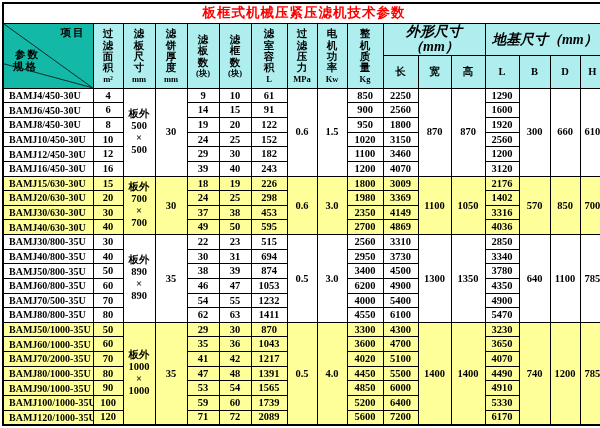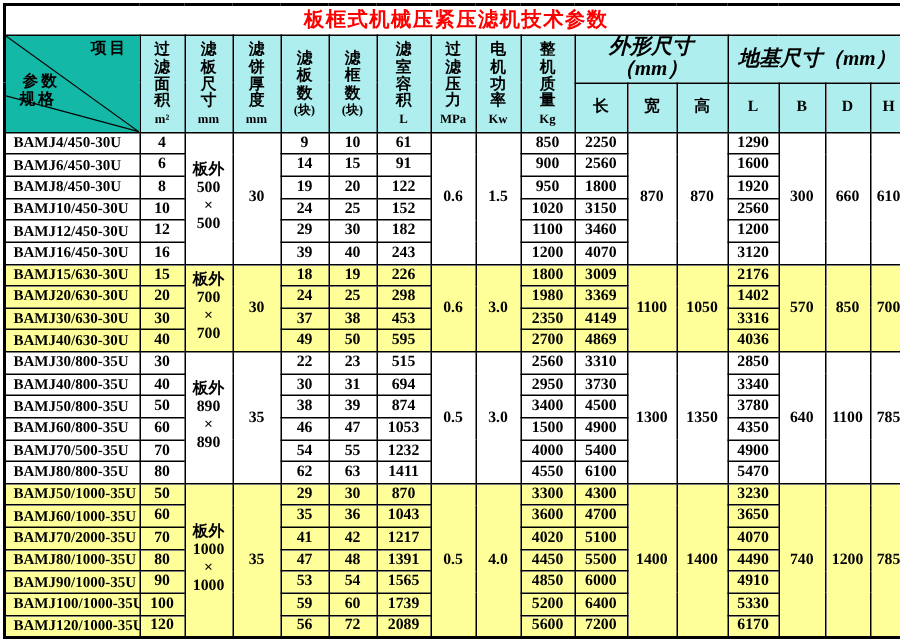--- a/index.html
+++ b/index.html
@@ -326,21 +326,21 @@
           <td>3400</td>
           <td>4500</td>
           <td>3780</td>
         </tr>
         <tr class="row-white">
           <td class="model">BAMJ60/800-35U</td>
           <td>60</td>
           <td>46</td>
           <td>47</td>
           <td>1053</td>
-          <td>1500</td>
+          <td>6200</td>
           <td>4900</td>
           <td>4350</td>
         </tr>
         <tr class="row-white">
           <td class="model">BAMJ70/500-35U</td>
           <td>70</td>
           <td>54</td>
           <td>55</td>
           <td>1232</td>
           <td>4000</td>
@@ -425,21 +425,21 @@
           <td>59</td>
           <td>60</td>
           <td>1739</td>
           <td>5200</td>
           <td>6400</td>
           <td>5330</td>
         </tr>
         <tr class="row-yellow">
           <td class="model">BAMJ120/1000-35U</td>
           <td>120</td>
-          <td>56</td>
+          <td>71</td>
           <td>72</td>
           <td>2089</td>
           <td>5600</td>
           <td>7200</td>
           <td>6170</td>
         </tr>
       </tbody>
   </table>
 </div>
 

